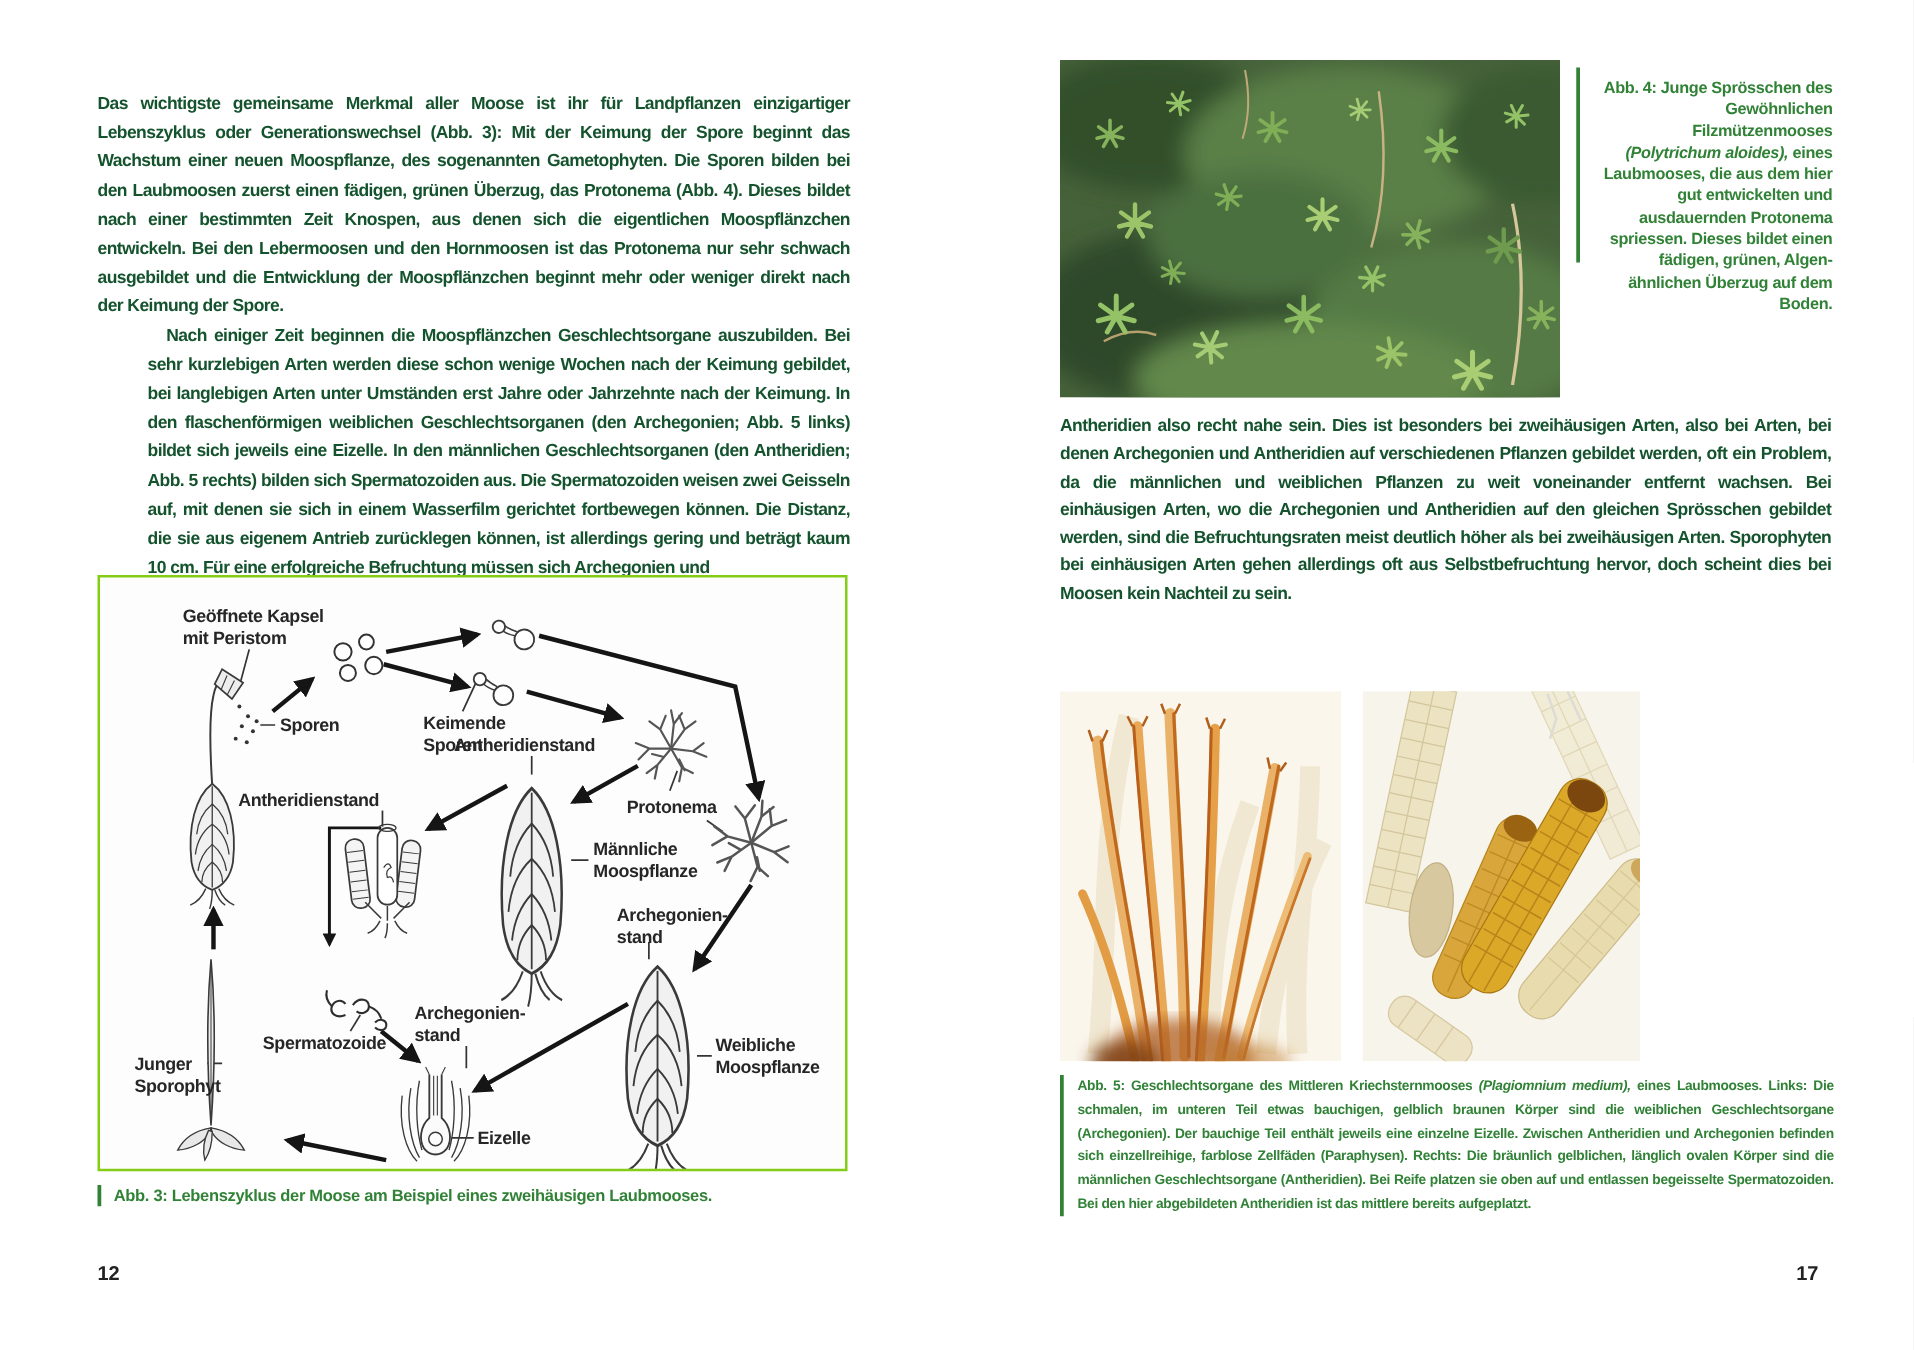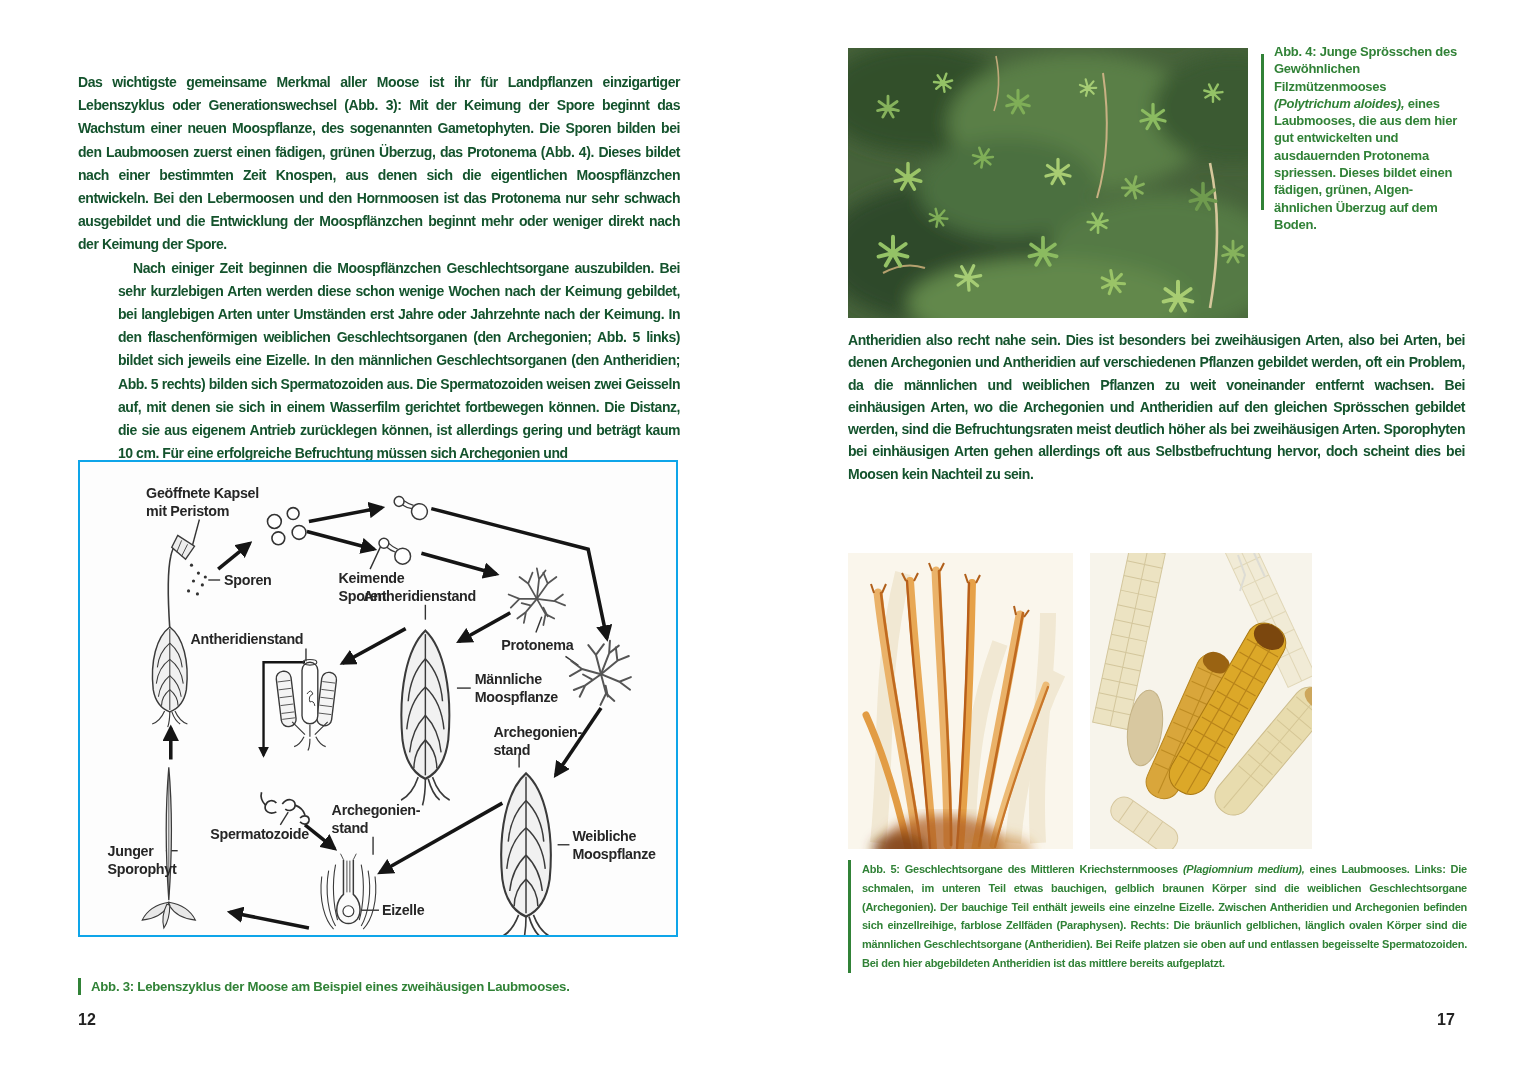--- a/index.html
+++ b/index.html
@@ -5,26 +5,26 @@
   html,body{margin:0;padding:0;background:#e9e9e9;}
   .spread{position:relative;width:1531px;height:1080px;background:#ffffff;overflow:hidden;
           font-family:"Liberation Sans",sans-serif;color:#1e1e1e;}
   .heading{position:absolute;left:78px;top:42px;font-size:22.5px;font-weight:bold;color:#318237;letter-spacing:-0.3px;}
   .bodycol{position:absolute;text-align:justify;font-weight:bold;font-size:14px;line-height:23.2px;
            letter-spacing:-0.45px;color:#14532d;}
   .bodycol p{margin:0;}
   .bodycol p.indent{text-indent:15px;margin-left:40px;}
   .col-left{left:78px;top:71px;width:602px;}
   .col-right{left:848px;top:329px;width:617px;line-height:22.3px;}
-  .figure3-frame{position:absolute;left:78px;top:460px;width:600px;height:477px;border:2px solid #0ea5e9;
+  .figure3-frame{position:absolute;left:78px;top:460px;width:600px;height:477px;border:2px solid #84cc16;
                  box-sizing:border-box;background:#fdfdfd;}
   .caption-green{font-weight:bold;color:#318237;letter-spacing:-0.25px;}
   .caption3{position:absolute;left:78px;top:948px;width:602px;font-size:13.2px;line-height:17px;
-            border-left:3px solid #318237;padding-left:10px;box-sizing:border-box;margin-top:30px;}
-  .caption4{position:absolute;left:1274px;top:43px;width:192px;font-size:13px;line-height:17.3px;}
+            border-left:3px solid #318237;padding-left:10px;box-sizing:border-box;}
+  .caption4{position:absolute;left:1274px;top:61px;width:192px;font-size:13px;line-height:17.3px;text-align:right;}
   .caption4-bar{position:absolute;left:1261px;top:54px;width:3px;height:156px;background:#318237;}
   .caption5{position:absolute;left:848px;top:860px;width:619px;font-size:11px;line-height:18.8px;
             border-left:3px solid #318237;padding-left:11px;box-sizing:border-box;text-align:justify;}
   .pagenum{position:absolute;top:1011px;font-size:16px;font-weight:bold;color:#222;}
   .pagenum.left{left:78px;}
   .pagenum.right{left:1437px;}
   .photo{position:absolute;display:block;}
   .dlabel{font-family:"Liberation Sans",sans-serif;font-weight:bold;font-size:14.5px;fill:#262626;letter-spacing:-0.3px;}
   em.sp{font-style:italic;}
 </style>

